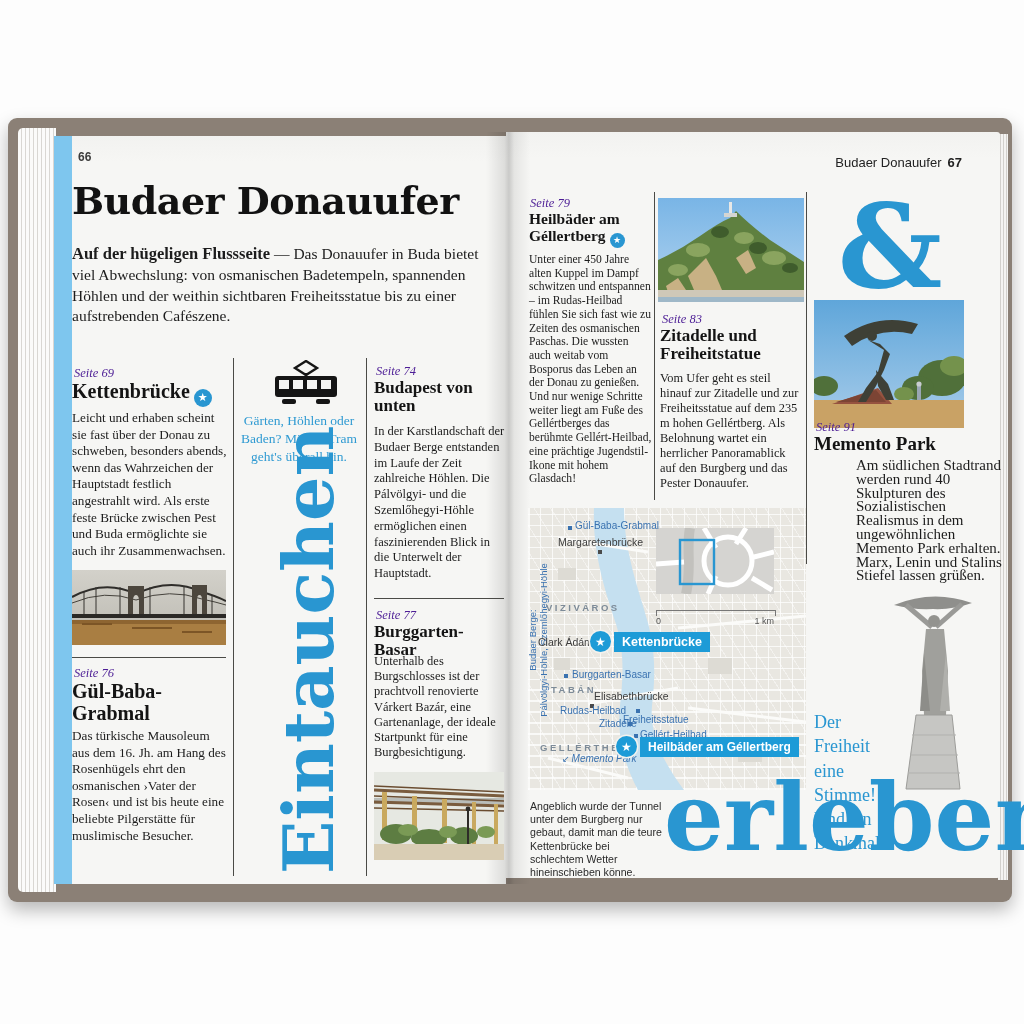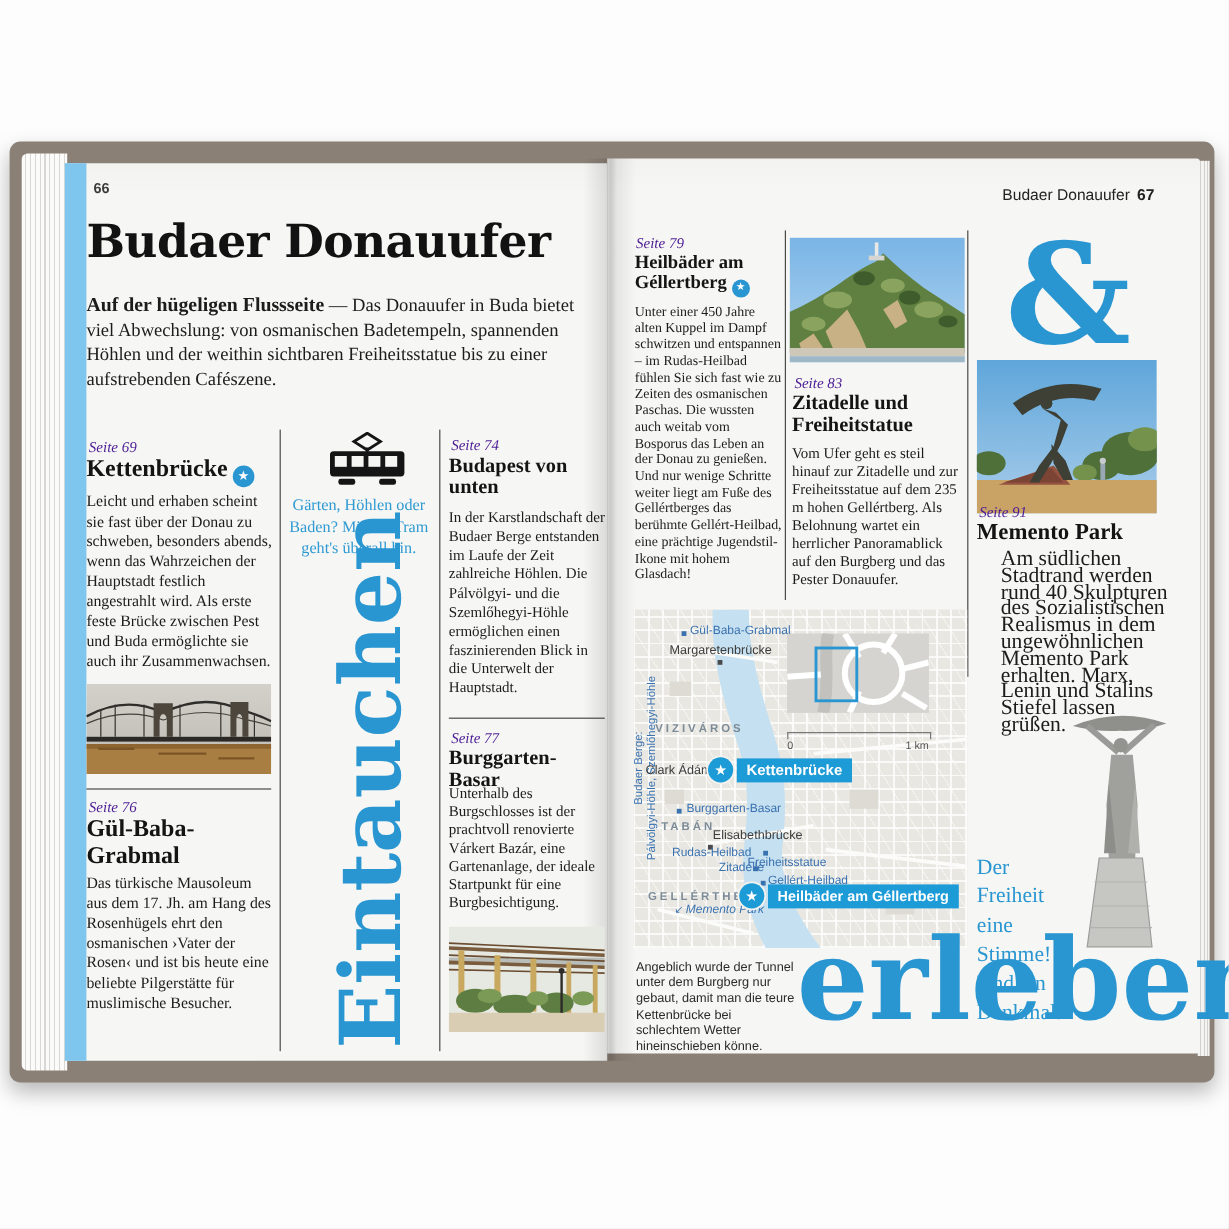--- a/index.html
+++ b/index.html
@@ -68,21 +68,21 @@
   .dv3{left:654px;top:192px;height:308px;}
   .dv4{left:806px;top:192px;height:372px;}
   .hill-photo{position:absolute;left:658px;top:198px;width:146px;height:104px;}
   .r2-seite{left:662px;top:312px;}
   .r2-title{left:660px;top:327px;font-size:17px;width:140px;}
   .r2-body{left:660px;top:371px;width:140px;font-size:12.4px;line-height:15px;}
   .amp{position:absolute;left:814px;top:178px;width:152px;text-align:center;font-size:116px;line-height:136px;}
   .memento-photo{position:absolute;left:814px;top:300px;width:150px;height:128px;}
   .r3-seite{left:816px;top:420px;}
   .r3-title{left:814px;top:434px;font-size:19px;width:150px;}
-  .r3-body{left:834px;top:459px;width:152px;font-size:18px;line-height:13.8px;}
+  .r3-body{left:856px;top:459px;width:152px;font-size:15px;line-height:13.8px;}
   .statue-art{position:absolute;left:886px;top:583px;width:94px;height:210px;}
   .statue-cap{position:absolute;left:814px;top:710px;width:84px;color:#2996d1;font-size:18px;
         line-height:1.35;white-space:pre-line;}
   .footnote{position:absolute;left:530px;top:800px;width:134px;font-size:10.6px;line-height:13.2px;color:#2a2a2a;}
   .big-word{position:absolute;left:664px;top:766px;width:332px;text-align:center;font-size:94px;line-height:102px;}
   
   .map{position:absolute;left:528px;top:508px;width:278px;height:282px;background:#e9e7e1;overflow:hidden;
        background-image:
          repeating-linear-gradient(0deg,rgba(255,255,255,.75) 0 1.5px,rgba(255,255,255,0) 1.5px 11px),
          repeating-linear-gradient(90deg,rgba(255,255,255,.75) 0 1.5px,rgba(255,255,255,0) 1.5px 12px),
@@ -153,21 +153,21 @@
     </g>
     <path d="M56,44 V16 h16 V44 h-5 V30 a3,5 0 0 0 -6,0 V44 Z" fill="#4c463d"></path>
     <path d="M120,44 V15 h15 V44 h-5 V30 a2.5,5 0 0 0 -5,0 V44 Z" fill="#4c463d"></path>
     <rect y="44" width="154" height="4" fill="#2b2926"></rect>
     <path d="M10,54 h30 M60,58 h40 M110,62 h30" stroke="#7c5526" stroke-width="2"></path>
   </svg>
 
   <div class="divider-h c1-div"></div>
   <div class="seite c1b-seite">Seite 76</div>
   <div class="sec-title c1b-title">Gül-Baba-Grabmal</div>
-  <div class="body-txt c1b-body">Das türkische Mausoleum aus dem 17. Jh. am Hang des Rosenhügels ehrt den osmanischen ›Vater der Rosen‹ und ist bis heute eine beliebte Pilgerstätte für muslimische Besucher.</div>
+  <div class="body-txt c1b-body">Das türkische Mausoleum aus dem 16. Jh. am Hang des Rosenhügels ehrt den osmanischen ›Vater der Rosen‹ und ist bis heute eine beliebte Pilgerstätte für muslimische Besucher.</div>
 
   <div class="divider-v dv1"></div>
 
   <svg class="tram-icon" viewBox="0 0 68 46">
     <polygon points="34,1 45,8 34,15 23,8" fill="none" stroke="#151515" stroke-width="2.4"></polygon>
     <line x1="34" y1="13" x2="34" y2="17" stroke="#151515" stroke-width="2.4"></line>
     <rect x="3" y="16" width="62" height="21" rx="3" fill="#151515"></rect>
     <g fill="#f5f5f3">
       <rect x="7" y="20" width="10" height="9"></rect>
         <rect x="21" y="20" width="10" height="9"></rect>

